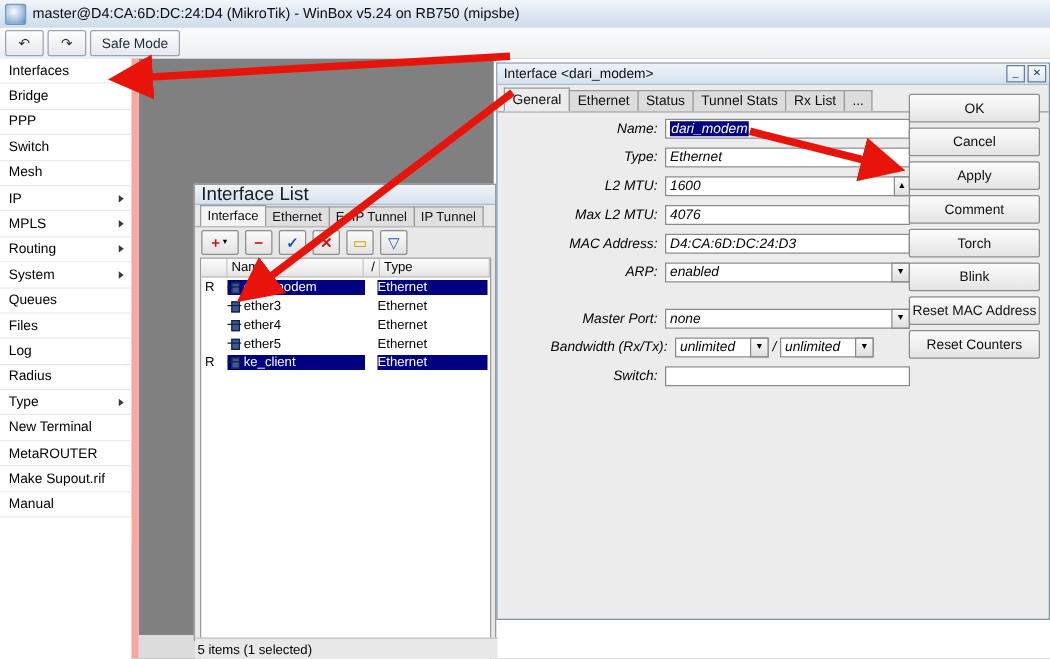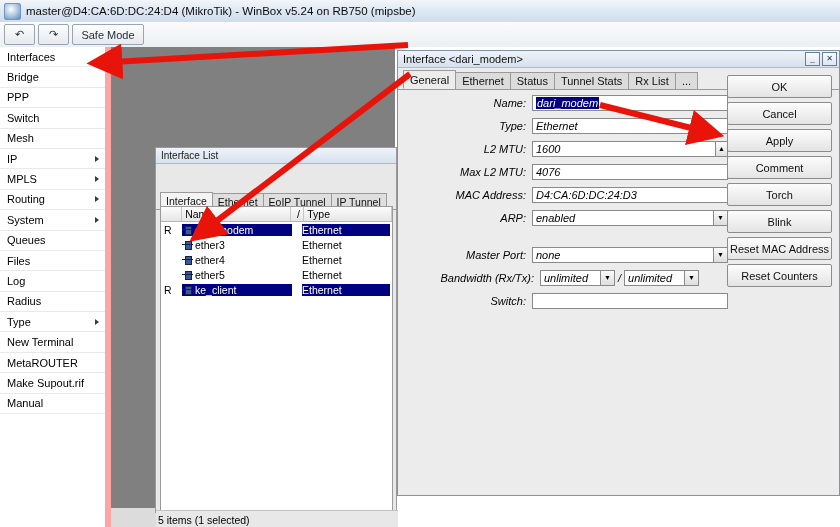--- a/index.html
+++ b/index.html
@@ -72,25 +72,25 @@
   }
 
   
   #iflist{
     position:absolute;left:155px;top:147px;width:240px;height:364px;
     background:#e8e8e8;border:1px solid #9a9a9a;
   }
   #iflist-title{
     height:15px;background:linear-gradient(to bottom,#eef3f9,#d7e2ee);
     border-bottom:1px solid #a9bacd;
-    display:flex;align-items:center;padding-left:5px;font-size:10px;color:#1a1a1a;
+    display:flex;align-items:center;padding-left:5px;font-size:15px;color:#1a1a1a;
   }
   #iflist-tabs{
     height:17px;display:flex;align-items:flex-end;gap:0px;padding-left:4px;
-    background:#e8e8e8;border-bottom:1px solid #9a9a9a;margin-top:28px;
+    background:#e8e8e8;border-bottom:1px solid #9a9a9a;
   }
   .iftab{
     height:15px;padding:0 5px;font-size:10.5px;
     border:1px solid #9a9a9a;border-bottom:none;background:#dfdfdf;
     display:flex;align-items:center;margin-right:-1px;color:#111;
   }
   .iftab.active{background:#f4f4f4;height:16px;}
   #iflist-toolbar{
     height:24px;display:flex;align-items:center;gap:5px;padding-left:5px;background:#e8e8e8;
   }

